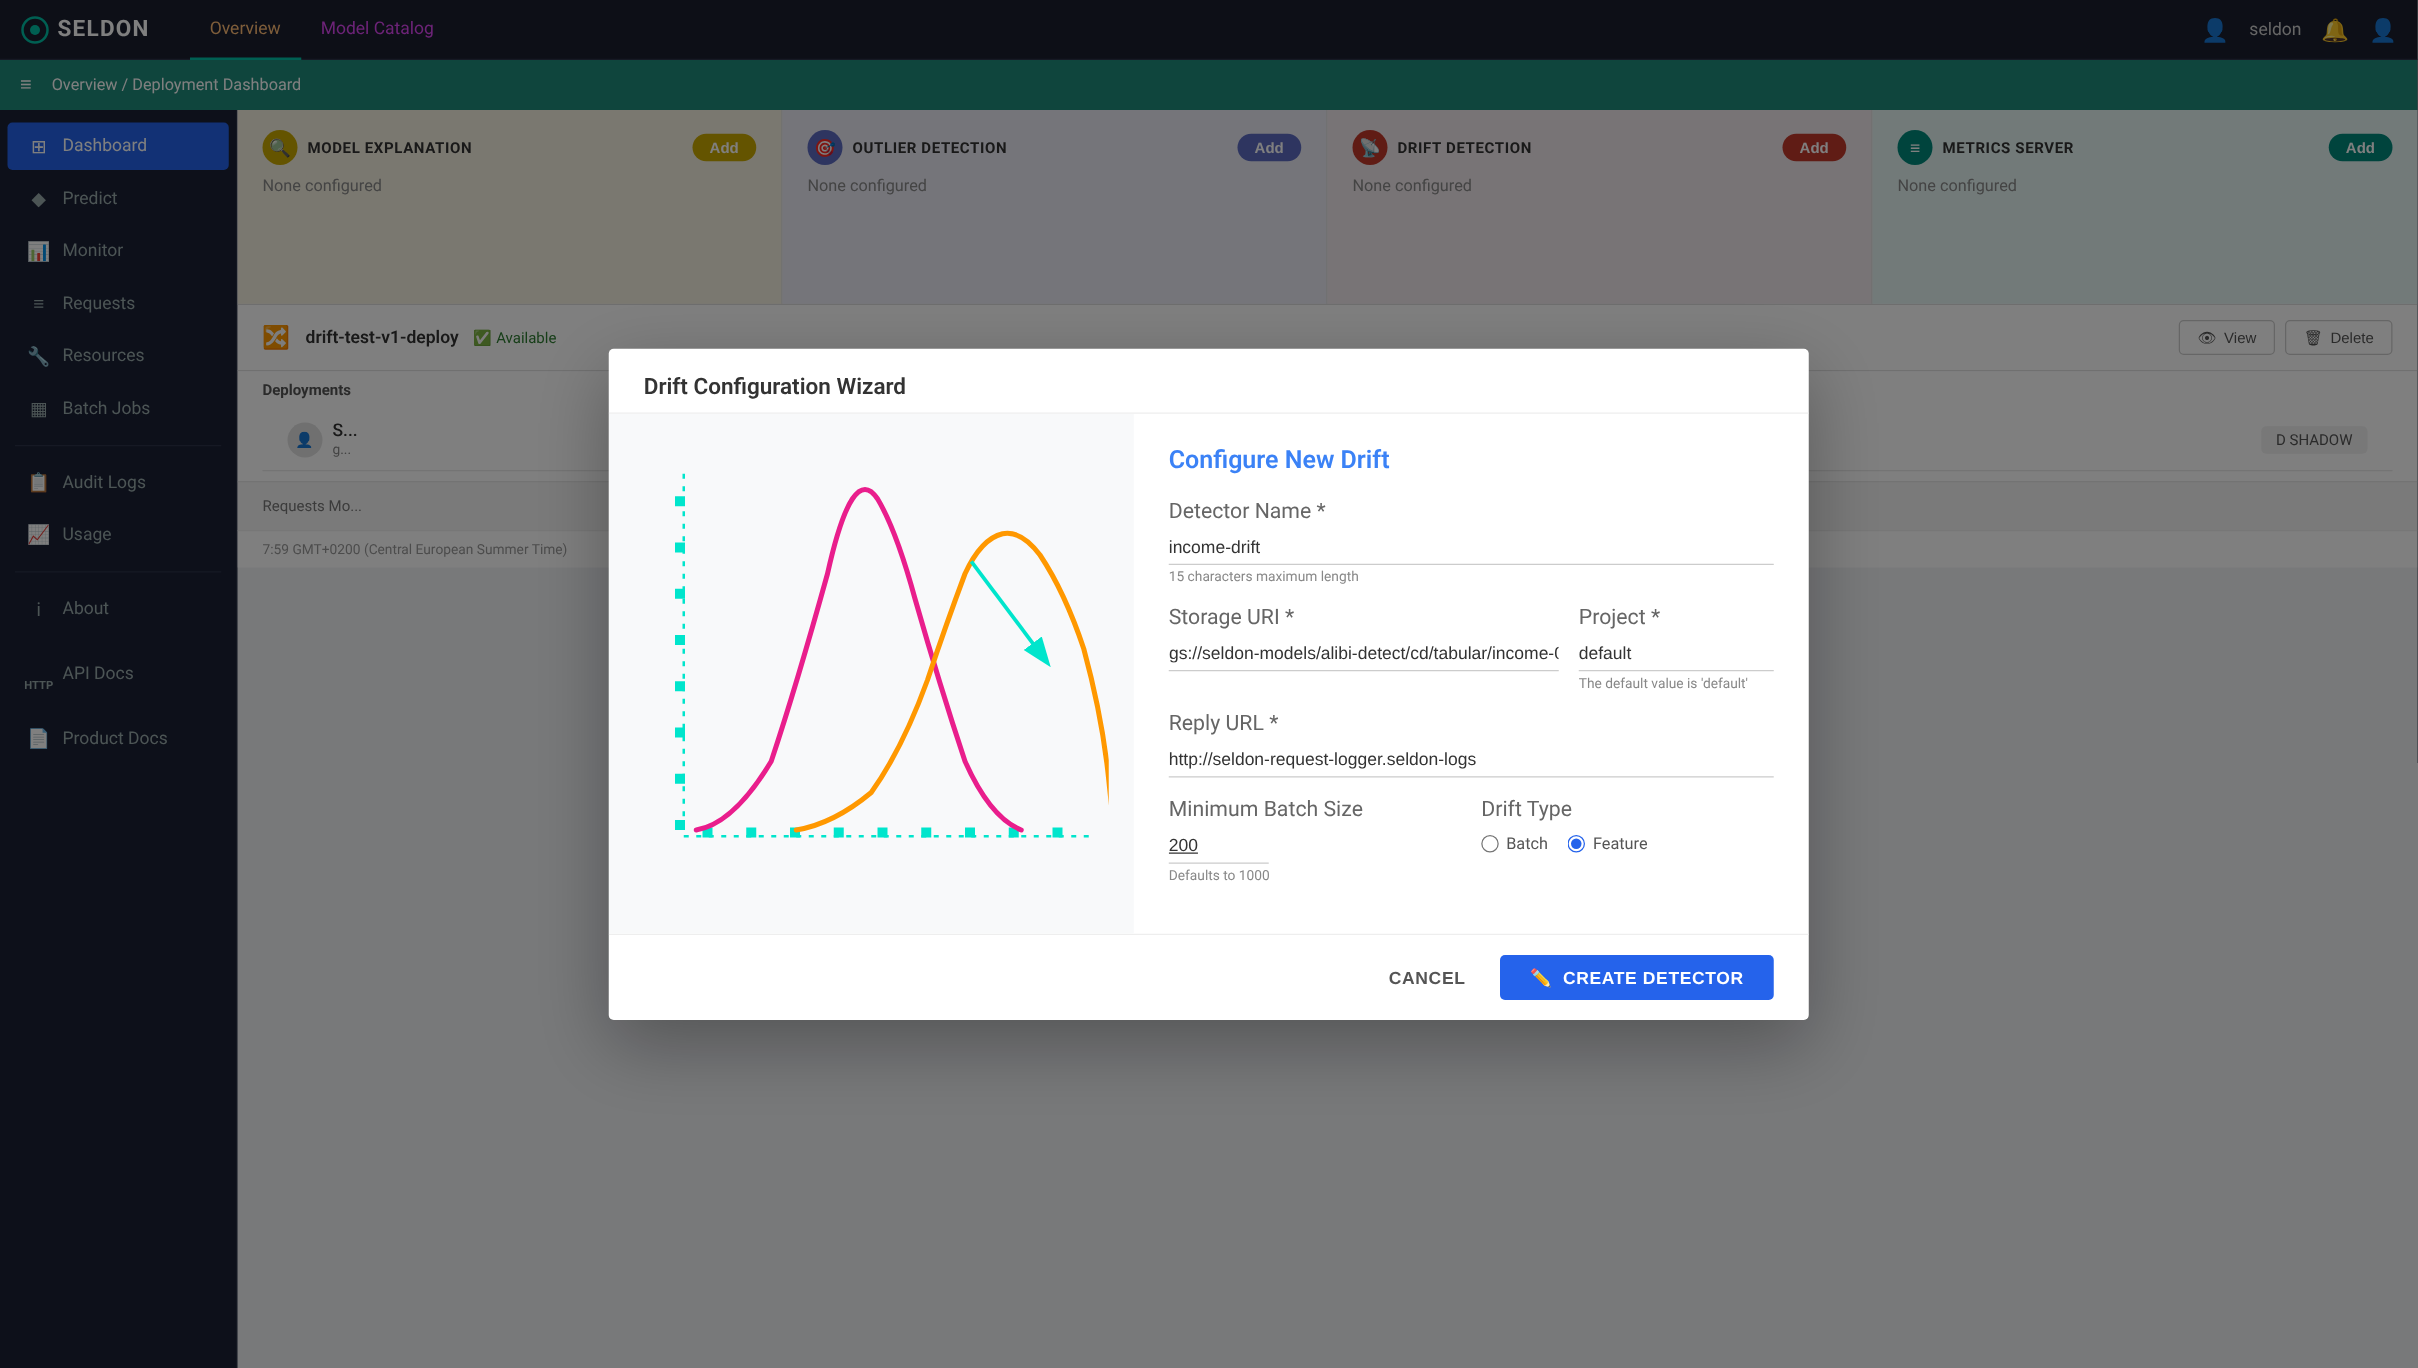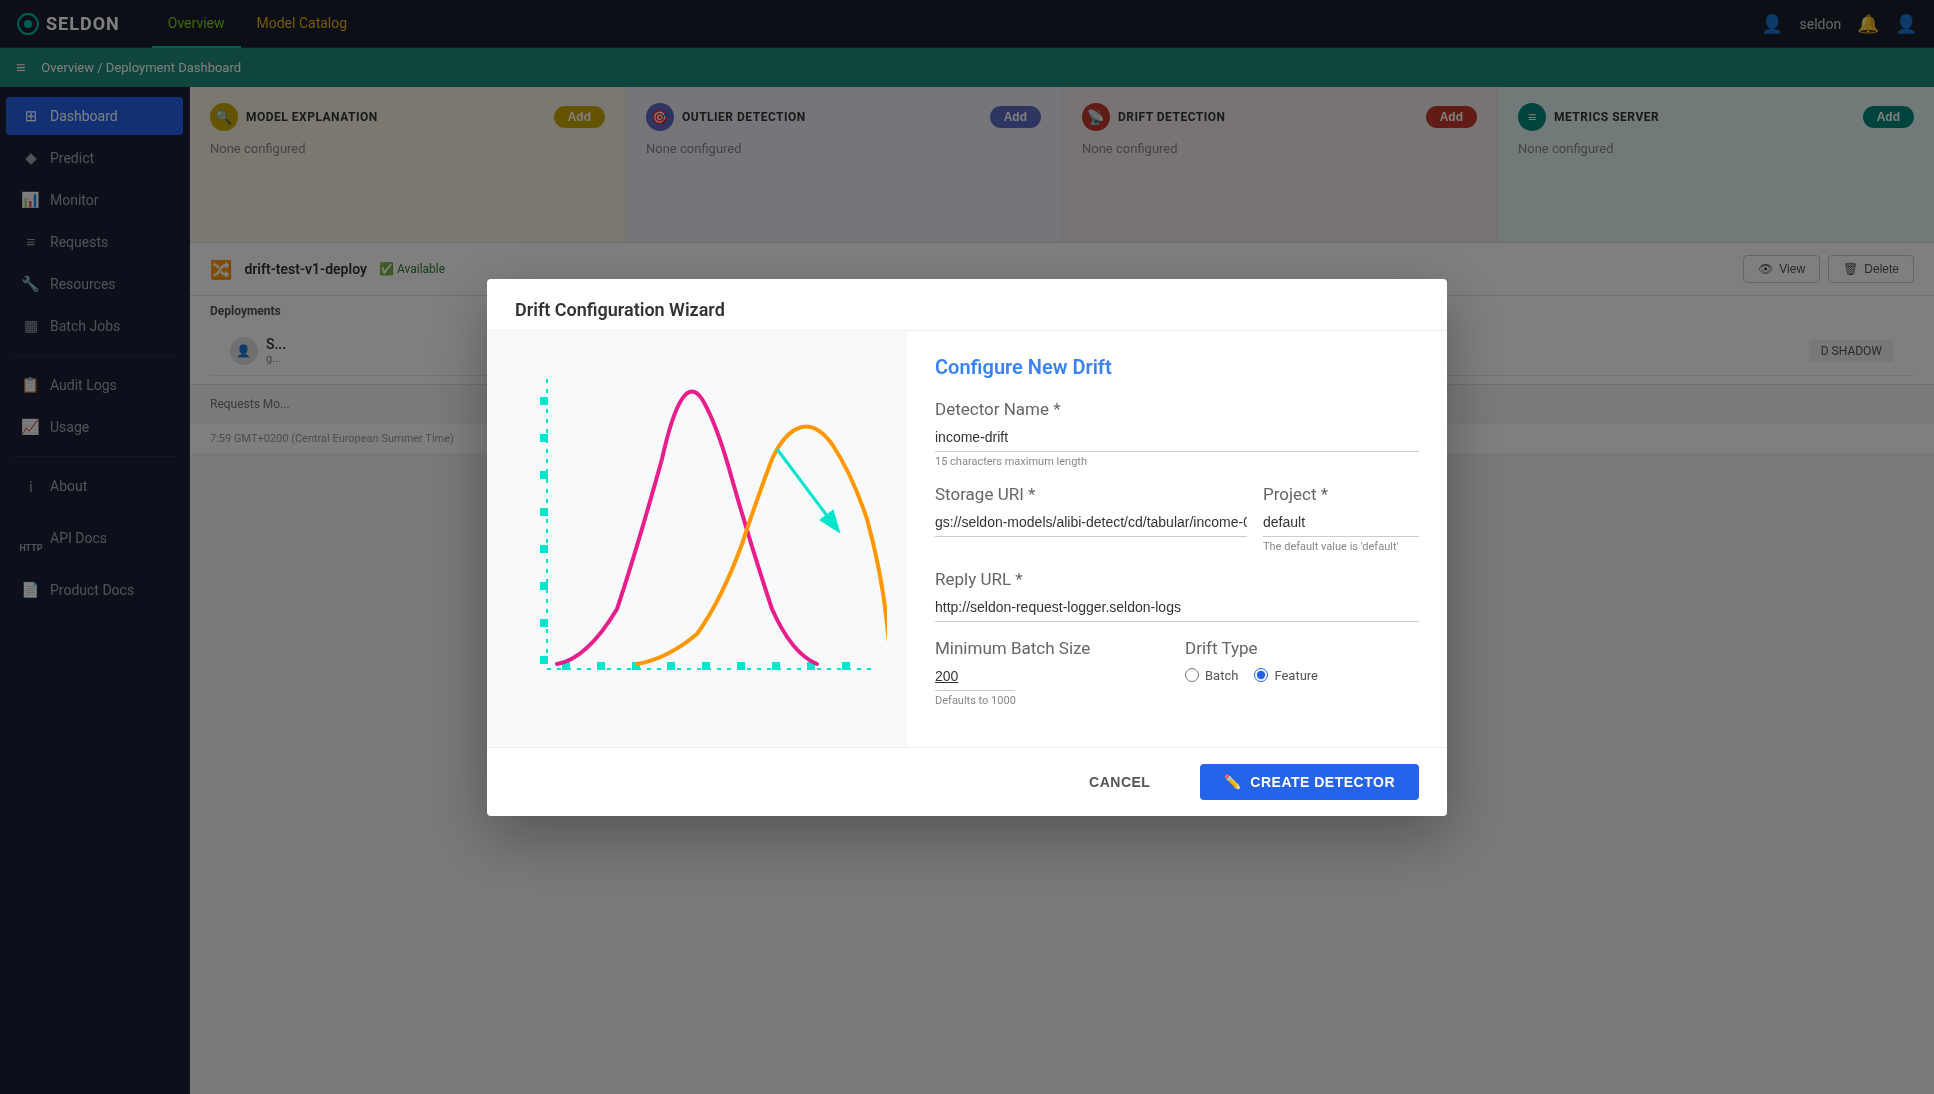--- a/index.html
+++ b/index.html
@@ -9,23 +9,23 @@
     .top-nav {
       display: flex; align-items: center; background: #1a1f2e;
       height: 48px; padding: 0 16px; border-bottom: 1px solid #2d3348;
       position: relative; z-index: 10;
     }
     .top-nav-logo { display: flex; align-items: center; gap: 6px; margin-right: 32px; }
     .top-nav-logo-text { font-size: 18px; font-weight: 700; color: #fff; letter-spacing: 1px; }
     .top-nav-tabs { display: flex; gap: 0; }
     .top-nav-tab {
       padding: 0 16px; height: 48px; display: flex; align-items: center;
-      font-size: 14px; color: #eab308; cursor: pointer; border-bottom: 2px solid transparent;
-    }
-    .top-nav-tab.active { color: #84cc16; border-bottom: 2px solid #00bfa5; }
+      font-size: 14px; color: #d946ef; cursor: pointer; border-bottom: 2px solid transparent;
+    }
+    .top-nav-tab.active { color: #fdba74; border-bottom: 2px solid #00bfa5; }
     .top-nav-right { margin-left: auto; display: flex; align-items: center; gap: 16px; }
     .top-nav-user { display: flex; align-items: center; gap: 6px; font-size: 14px; color: #ccc; }
 
     
     .breadcrumb-bar {
       background: #1e8a7a; padding: 10px 16px; display: flex; align-items: center; gap: 8px;
     }
     .breadcrumb-menu-icon { font-size: 16px; color: #fff; margin-right: 8px; cursor: pointer; }
     .breadcrumb-text { font-size: 13px; color: #fff; }
 
@@ -122,21 +122,21 @@
 
     
     .radio-group { display: flex; align-items: center; gap: 16px; margin-top: 6px; }
     .radio-item { display: flex; align-items: center; gap: 6px; cursor: pointer; }
     .radio-item input[type="radio"] { accent-color: #2563eb; width: 14px; height: 14px; }
     .radio-label { font-size: 13px; color: #555; }
 
     
     .modal-footer {
       padding: 16px 28px; border-top: 1px solid #eee;
-      display: flex; justify-content: flex-end; align-items: center; gap: 26px;
+      display: flex; justify-content: flex-end; align-items: center; gap: 4px;
     }
     .btn-cancel {
       padding: 10px 24px; border: none; background: transparent;
       font-size: 14px; font-weight: 600; color: #555; cursor: pointer;
       text-transform: uppercase; letter-spacing: 0.5px;
     }
     .btn-create {
       padding: 10px 24px; border: none; background: #2563eb;
       border-radius: 4px; font-size: 14px; font-weight: 600; color: #fff;
       cursor: pointer; display: flex; align-items: center; gap: 8px;

